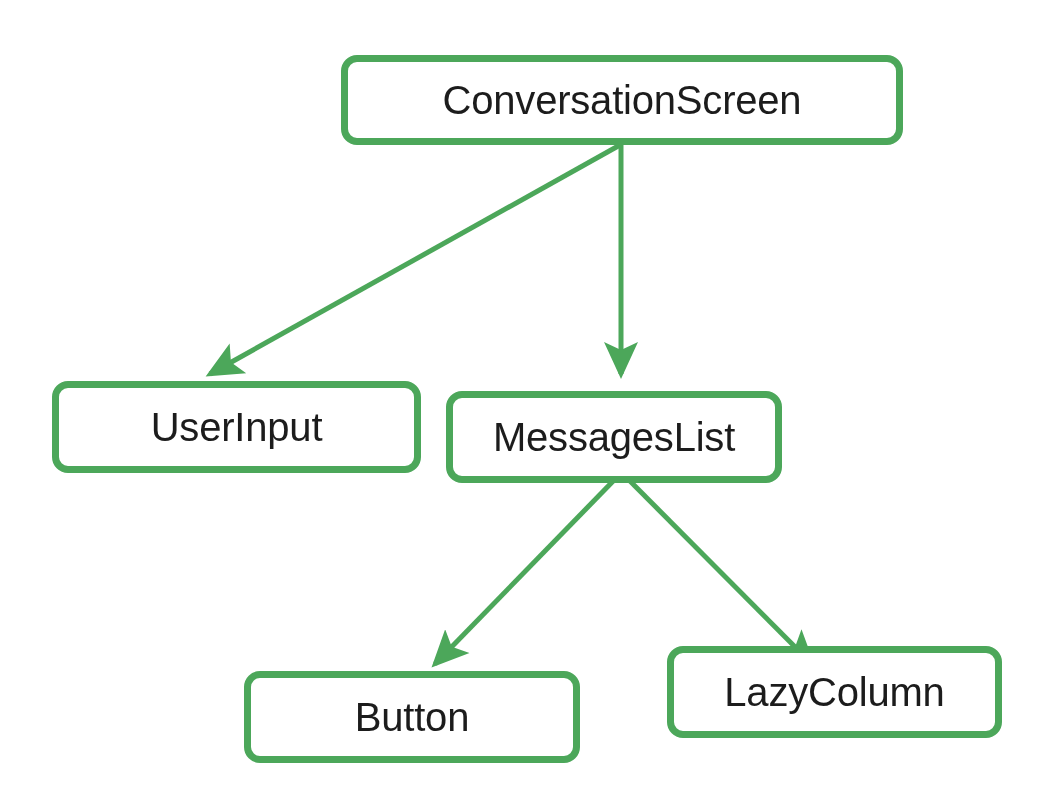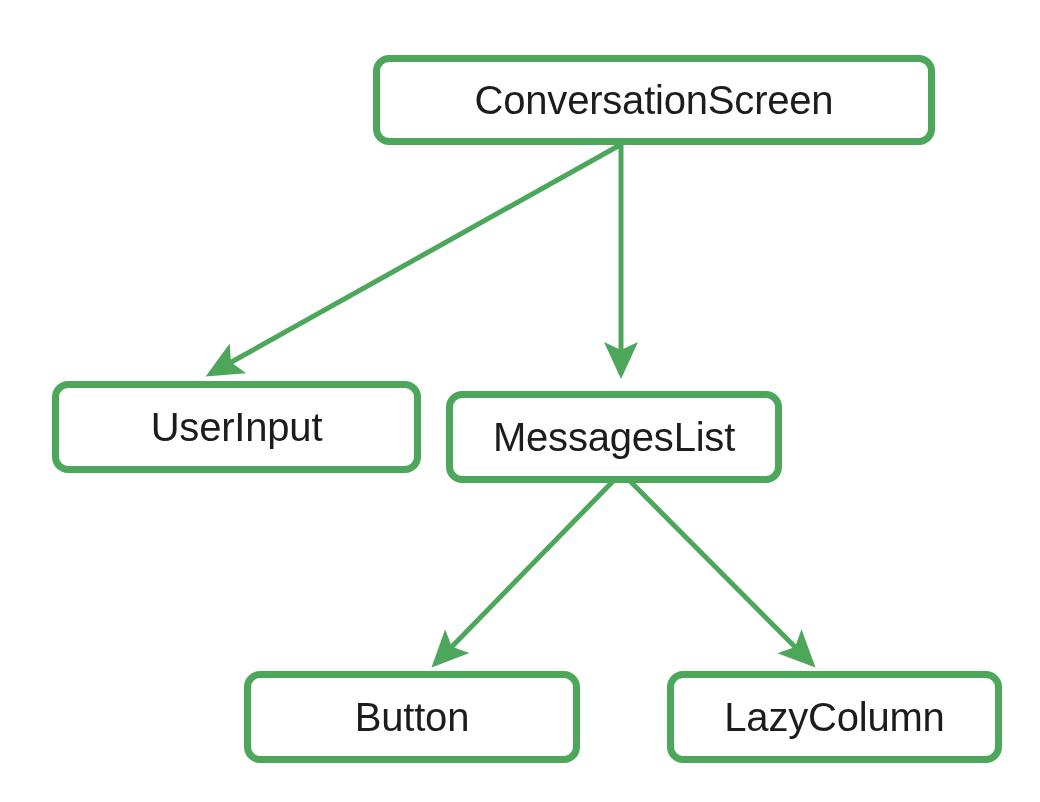--- a/index.html
+++ b/index.html
@@ -38,25 +38,25 @@
   .node-label {
     color: #1c1c1c;
     font-size: 40px;
     font-weight: 400;
     line-height: 1;
     letter-spacing: -0.2px;
     white-space: nowrap;
     user-select: none;
   }
   
-  #node-conversationscreen { left: 341px; top: 55px;  width: 562px; height: 90px; margin-left: 32px; }
+  #node-conversationscreen { left: 341px; top: 55px;  width: 562px; height: 90px; }
   #node-userinput          { left: 52px;  top: 381px; width: 369px; height: 92px; }
   #node-messageslist       { left: 446px; top: 391px; width: 336px; height: 92px; }
   #node-button             { left: 244px; top: 671px; width: 336px; height: 92px; }
-  #node-lazycolumn         { left: 667px; top: 671px; width: 335px; height: 92px; }
+  #node-lazycolumn         { left: 667px; top: 646px; width: 335px; height: 92px; }
 </style>
 </head>
 <body>
 
 <div id="canvas">
 
   <svg id="edge-layer" viewBox="0 0 1040 802" width="1040" height="802" xmlns="http://www.w3.org/2000/svg">
     <defs>
       <marker id="arrowhead" markerWidth="8" markerHeight="8" refX="6.4" refY="4" orient="auto" markerUnits="strokeWidth">
         <path d="M0,0.6 L7.4,4 L0,7.4 L1.6,4 Z" fill="#4CA75A"></path>

